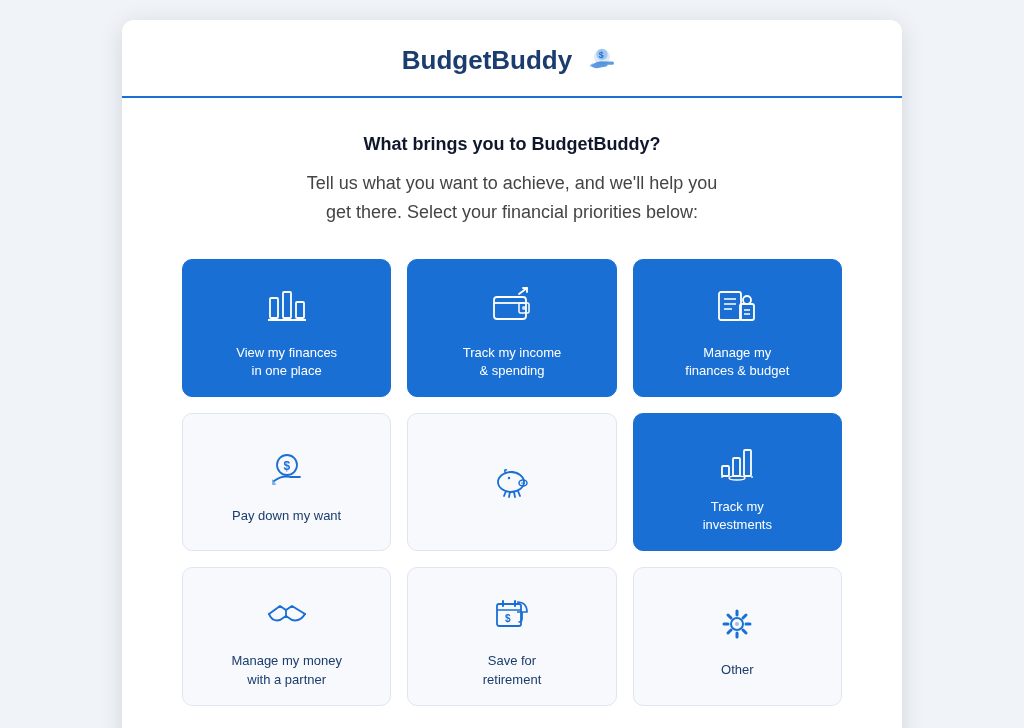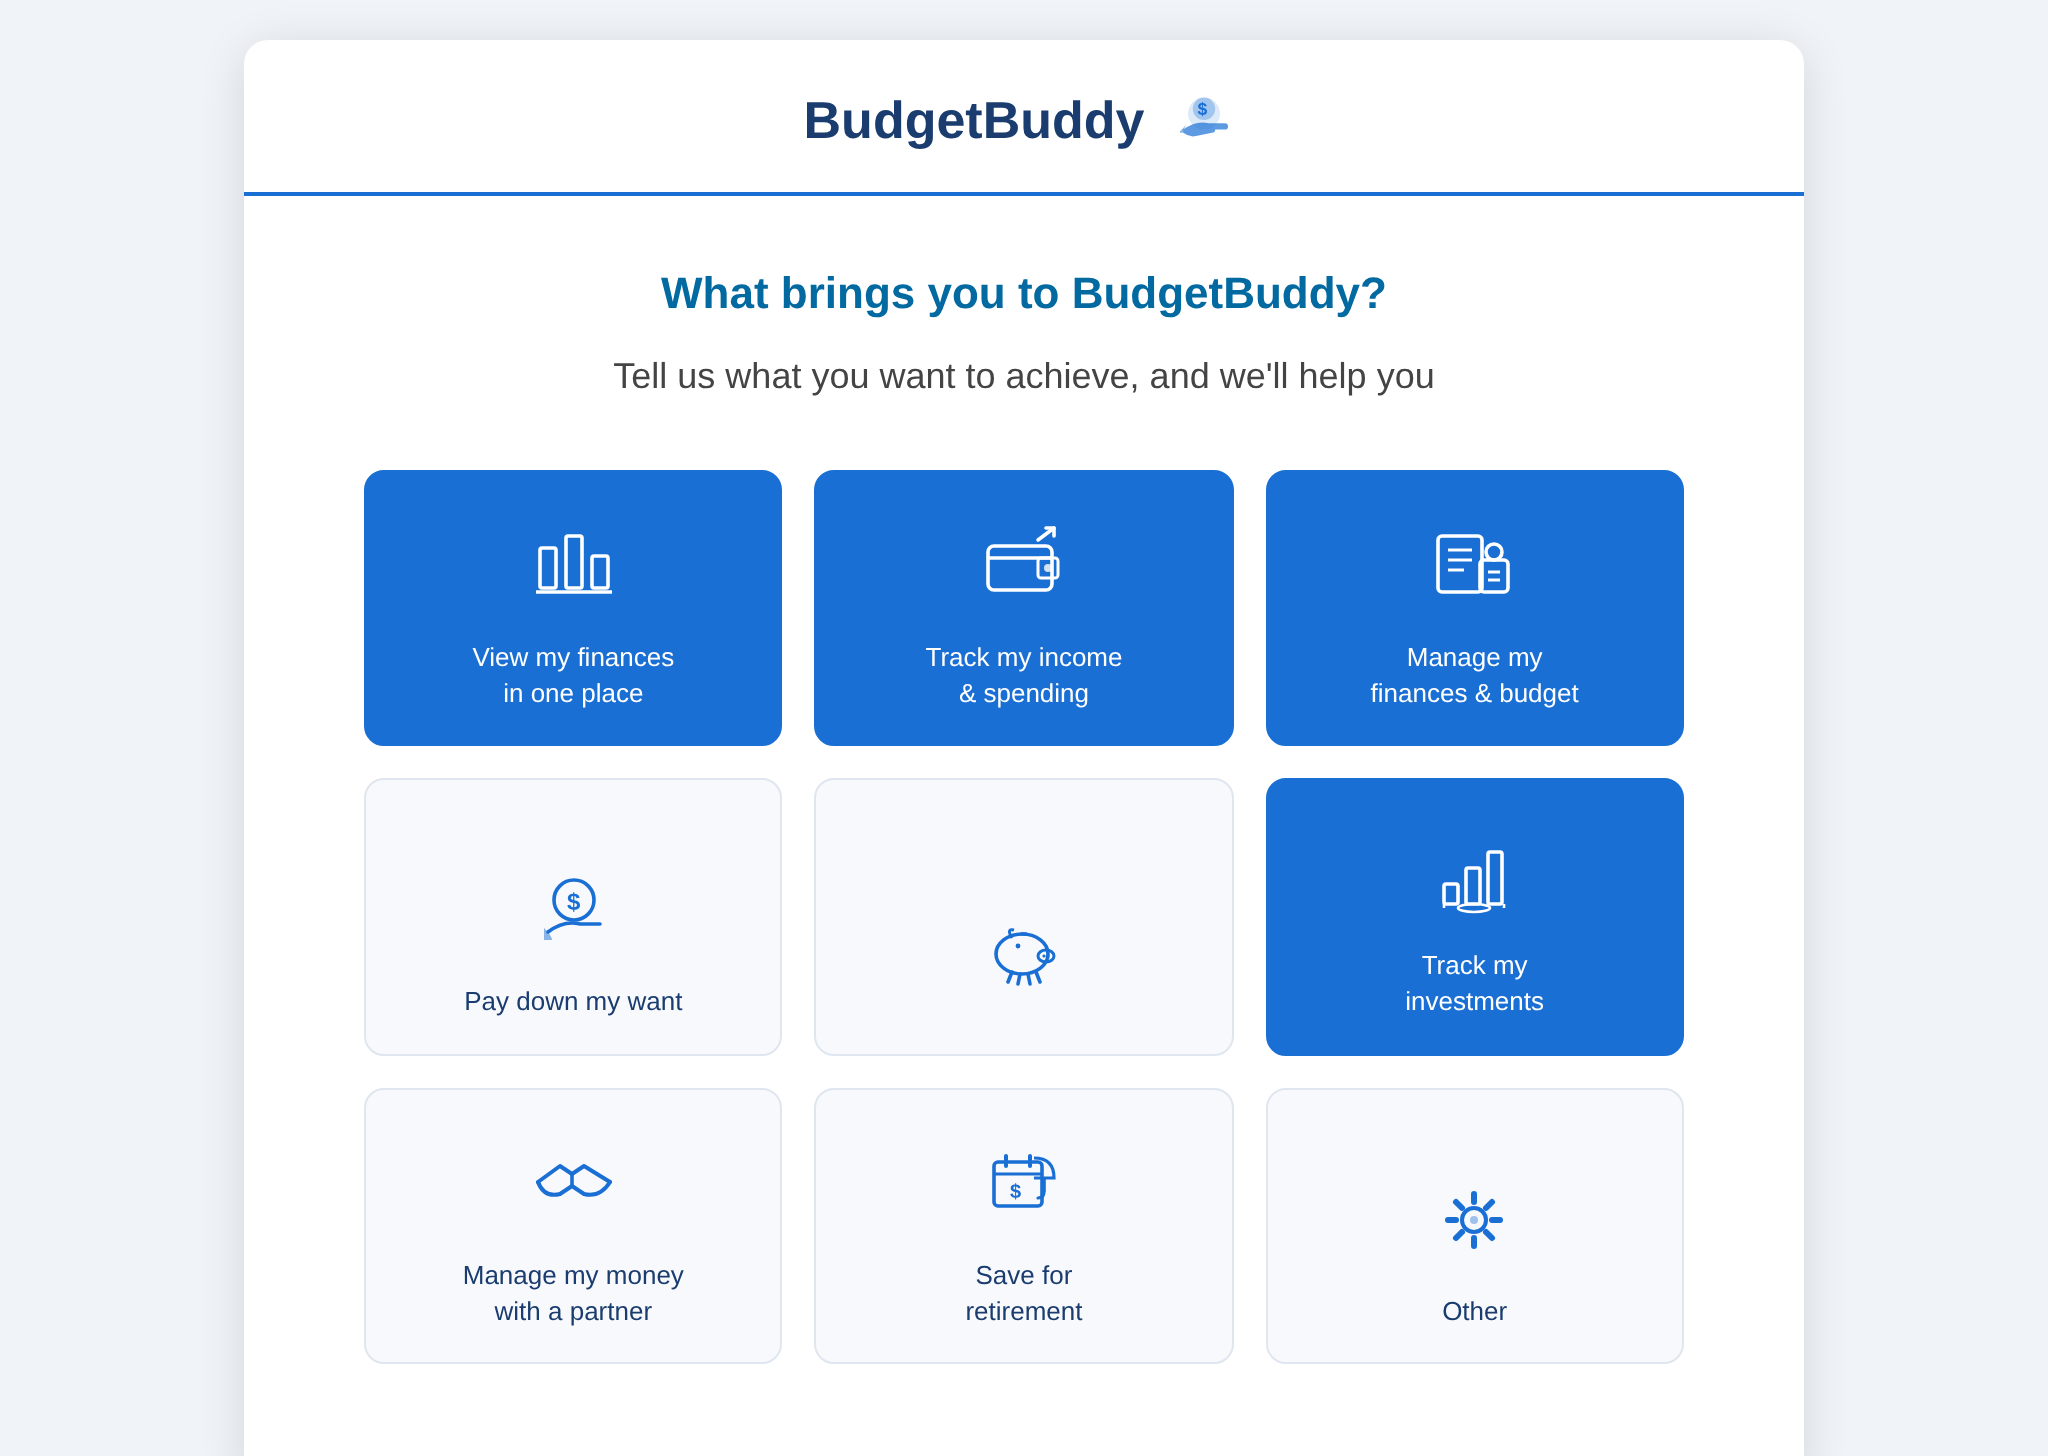--- a/index.html
+++ b/index.html
@@ -46,23 +46,23 @@
     }
     .logo-icon {
       width: 40px;
       height: 40px;
     }
     .content {
       padding: 36px 60px 30px;
     }
     .title {
       text-align: center;
-      font-size: 22px;
+      font-size: 18px;
       font-weight: 700;
-      color: #0369a1;
+      color: #0f172a;
       margin-bottom: 14px;
     }
     .subtitle {
       text-align: center;
       color: #444;
       font-size: 18px;
       line-height: 1.6;
       margin-bottom: 32px;
     }
     .grid {
@@ -75,21 +75,21 @@
       border-radius: 10px;
       padding: 22px 16px 16px;
       display: flex;
       flex-direction: column;
       align-items: center;
       cursor: pointer;
       border: 1.5px solid #e0e6ef;
       background: #f7f9fc;
       transition: all 0.15s;
       min-height: 120px;
-      justify-content: flex-end;
+      justify-content: center;
     }
     .card.selected {
       background: #1a6fd4;
       border-color: #1a6fd4;
     }
     .card.selected .card-label {
       color: #fff;
     }
     .card-icon {
       margin-bottom: 12px;
@@ -123,20 +123,21 @@
 
       <path d="M12 26 Q20 20 28 22 L38 22 Q40 22 40 24 Q40 26 38 26 L32 26 Q32 28 30 28 L20 30 Q16 31 12 28 Z" fill="#1a6fd4" opacity="0.7"></path>
       <path d="M10 27 L14 23 Q12 26 12 28 L10 28 Z" fill="#1a6fd4" opacity="0.5"></path>
     </svg>
   </div>
 
   <div class="content">
     <h2 class="title">What brings you to BudgetBuddy?</h2>
     <p class="subtitle">
       <span>Tell us what you want to achieve, and we'll help you</span><br>
+      <span>get there. Select your financial priorities below:</span>
     </p>
 
     <div class="grid">
 
       <div class="card selected">
         <div class="card-icon">
           <svg width="46" height="46" viewBox="0 0 46 46" fill="none">
             <rect x="6" y="14" width="8" height="20" rx="1" stroke="white" stroke-width="1.8" fill="none"></rect>
             <rect x="19" y="8" width="8" height="26" rx="1" stroke="white" stroke-width="1.8" fill="none"></rect>
             <rect x="32" y="18" width="8" height="16" rx="1" stroke="white" stroke-width="1.8" fill="none"></rect>

